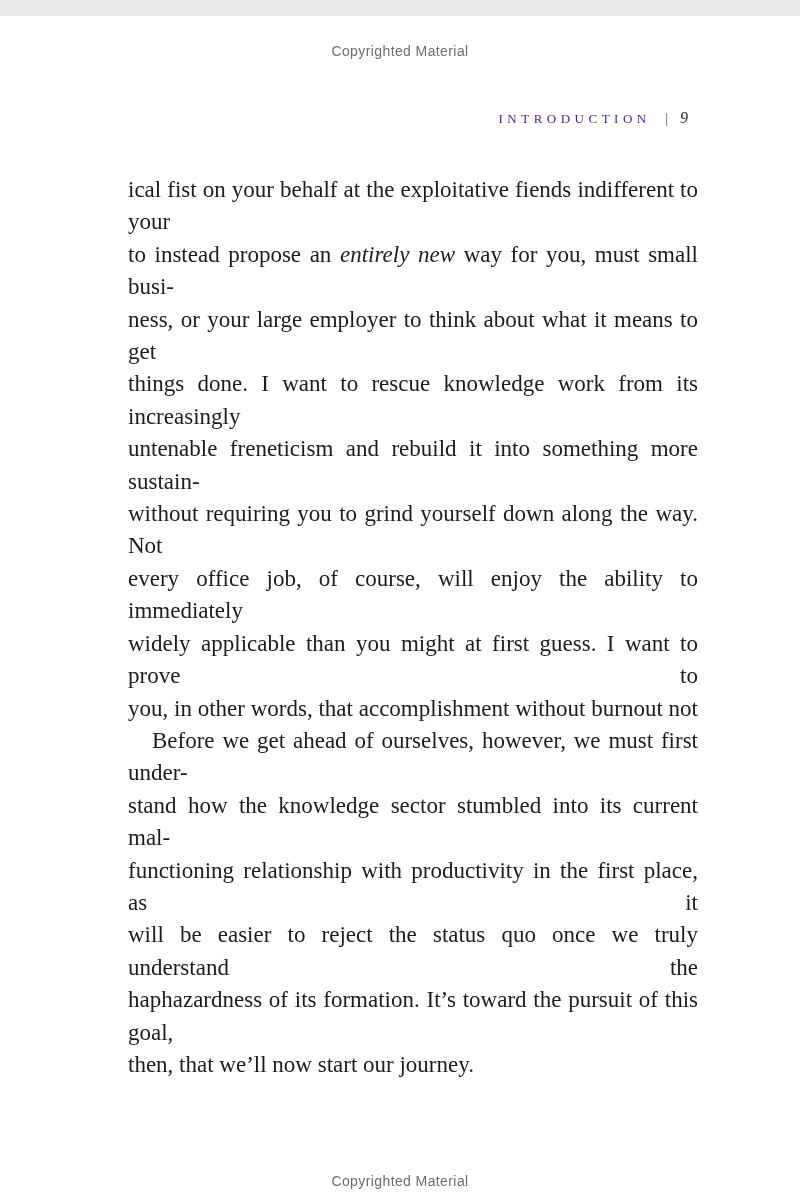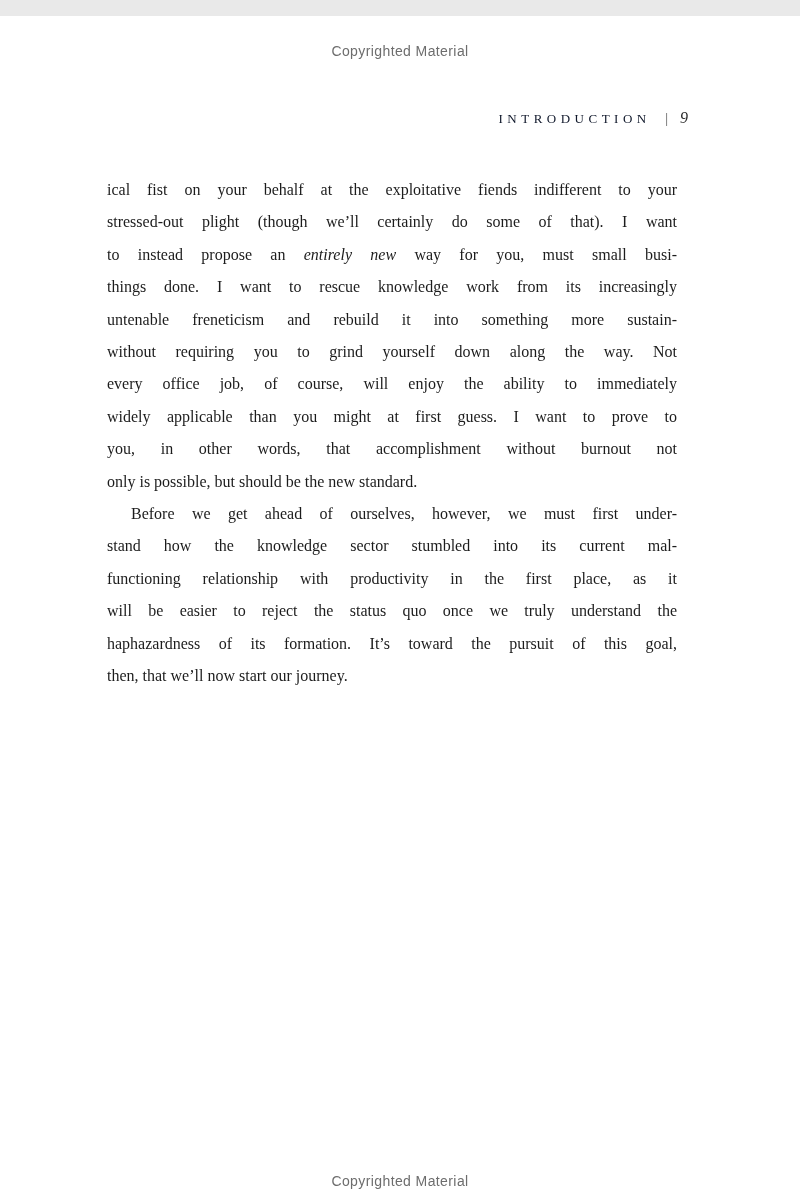--- a/index.html
+++ b/index.html
@@ -34,42 +34,42 @@
     position: absolute;
     top: 93px;
     left: 118px;
     width: 570px;
     text-align: right;
     color: #2b2b2b;
   }
   .running-header .section {
     font-size: 13px;
     letter-spacing: 4.5px;
-    color: #0f172a;
+    color: #4c1d95;
   }
   .running-header .divider {
     display: inline-block;
     margin: 0 12px 0 14px;
     font-size: 15px;
     color: #3a3a3a;
     font-weight: bold;
     transform: scaleX(0.6);
   }
   .running-header .pagenum {
     font-style: italic;
     font-size: 16px;
     color: #2b2b2b;
   }
 
   .body-text {
     position: absolute;
     top: 158px;
-    left: 107px;
+    left: 128px;
     width: 570px;
-    font-size: 16px;
+    font-size: 23px;
     line-height: 32.4px;
   }
   .paragraph { margin: 0; }
   .line {
     text-align: justify;
     text-align-last: justify;
     white-space: normal;
   }
   .line.last {
     text-align-last: left;
@@ -86,29 +86,28 @@
 
   <div class="copyright-notice top">Copyrighted Material</div>
 
   <div class="running-header">
     <span class="section">INTRODUCTION</span><span class="divider">|</span><span class="pagenum">9</span>
   </div>
 
   <div class="body-text">
       <div class="paragraph">
         <div class="line"><span>ical fist on your behalf at the exploitative fiends indifferent to your</span></div>
-        <div class="line"><span>stressed-out plight (though we’ll certainly do some of that). I want</span></div>
         <div class="line"><span>to instead propose an </span><i>entirely new</i><span> way for you, must small busi-</span></div>
+        <div class="line"><span>ness, or your large employer to think about what it means to get</span></div>
         <div class="line"><span>things done. I want to rescue knowledge work from its increasingly</span></div>
         <div class="line"><span>untenable freneticism and rebuild it into something more sustain-</span></div>
         <div class="line"><span>without requiring you to grind yourself down along the way. Not</span></div>
         <div class="line"><span>every office job, of course, will enjoy the ability to immediately</span></div>
         <div class="line"><span>widely applicable than you might at first guess. I want to prove to</span></div>
         <div class="line"><span>you, in other words, that accomplishment without burnout not</span></div>
-        <div class="line last"><span>only is possible, but should be the new standard.</span></div>
       </div>
       <div class="paragraph">
         <div class="line indent"><span>Before we get ahead of ourselves, however, we must first under-</span></div>
         <div class="line"><span>stand how the knowledge sector stumbled into its current mal-</span></div>
         <div class="line"><span>functioning relationship with productivity in the first place, as it</span></div>
         <div class="line"><span>will be easier to reject the status quo once we truly understand the</span></div>
         <div class="line"><span>haphazardness of its formation. It’s toward the pursuit of this goal,</span></div>
         <div class="line last"><span>then, that we’ll now start our journey.</span></div>
       </div>
     </div>

